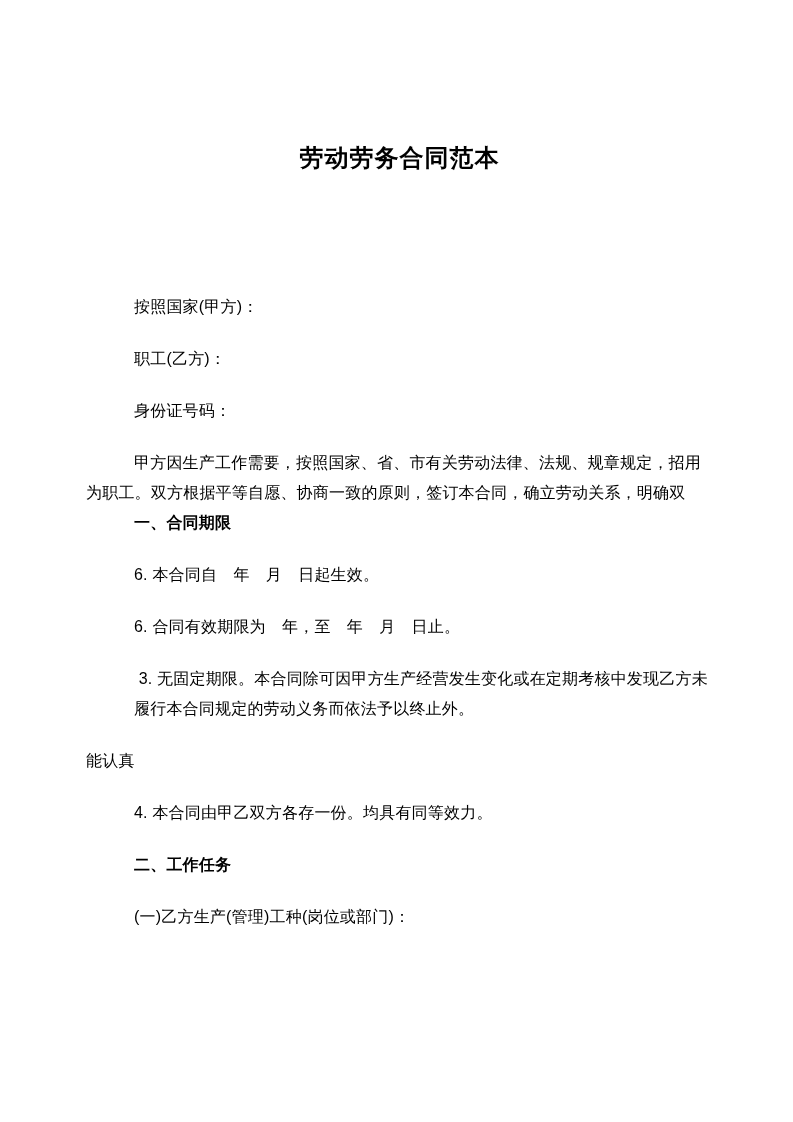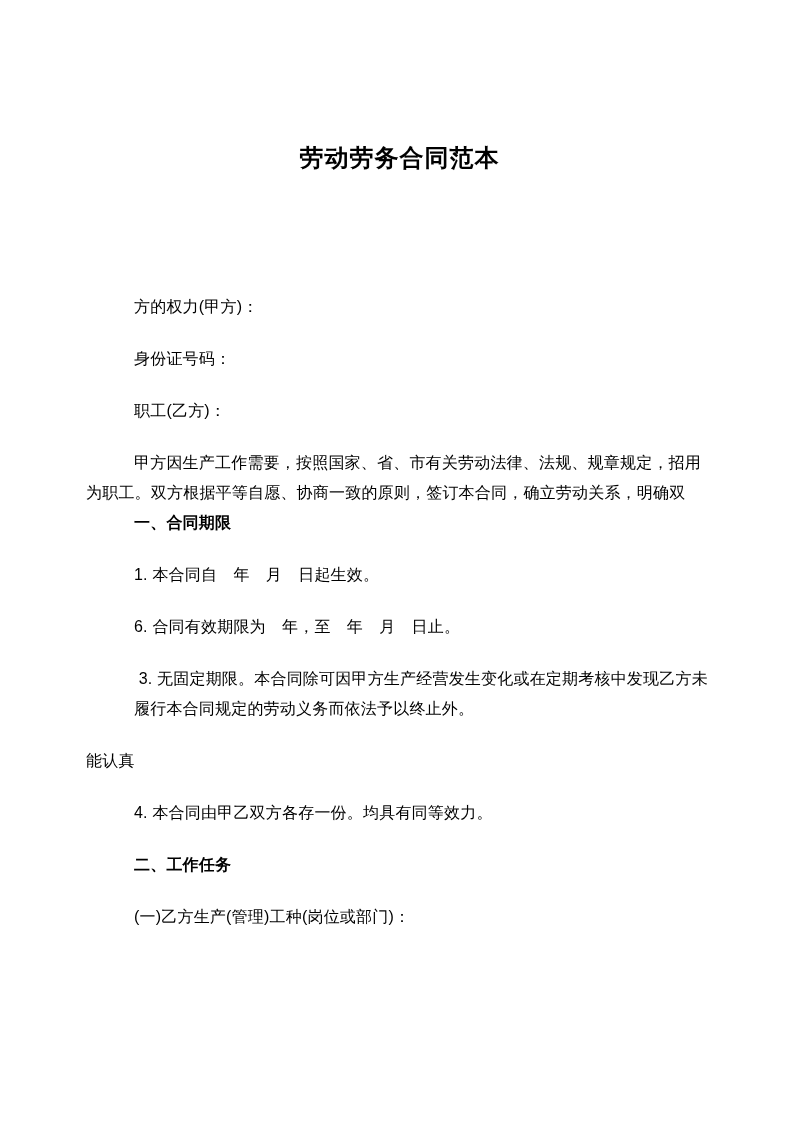--- a/index.html
+++ b/index.html
@@ -47,34 +47,34 @@
   }
 </style>
 </head>
 <body>
 
 <div class="page">
   <div class="content">
 
     <h1 class="doc-title">劳动劳务合同范本</h1>
 
-    <p class="line indent">方的权力(甲方)：</p>
+    <p class="line indent">按照国家(甲方)：</p>
+
+    <p class="line indent">职工(乙方)：</p>
 
     <p class="line indent">身份证号码：</p>
-
-    <p class="line indent">职工(乙方)：</p>
 
     <p class="line indent joined">甲方因生产工作需要，按照国家、省、市有关劳动法律、法规、规章规定，招用</p>
 
     <p class="line joined">为职工。双方根据平等自愿、协商一致的原则，签订本合同，确立劳动关系，明确双</p>
 
 
     <p class="line indent heading">一、合同期限</p>
 
-    <p class="line indent">1. 本合同自　年　月　日起生效。</p>
+    <p class="line indent">6. 本合同自　年　月　日起生效。</p>
 
     <p class="line indent">6. 合同有效期限为　年，至　年　月　日止。</p>
 
     <p class="line indent joined"> 3. 无固定期限。本合同除可因甲方生产经营发生变化或在定期考核中发现乙方未</p>
 
     <p class="line indent">履行本合同规定的劳动义务而依法予以终止外。</p>
 
     <p class="line">能认真</p>
 
     <p class="line indent">4. 本合同由甲乙双方各存一份。均具有同等效力。</p>

